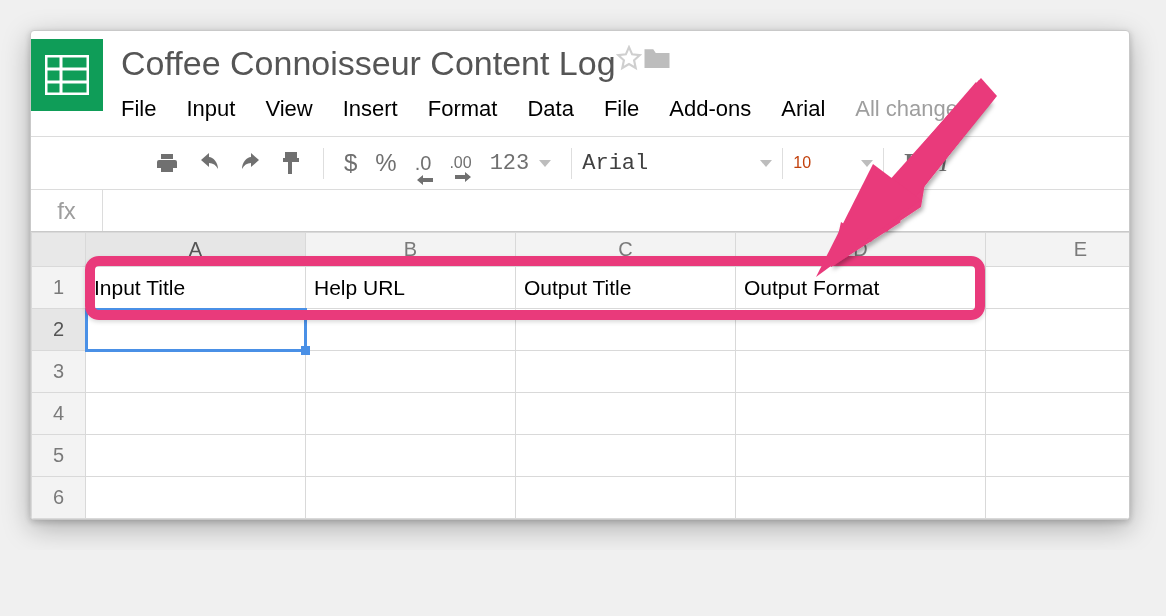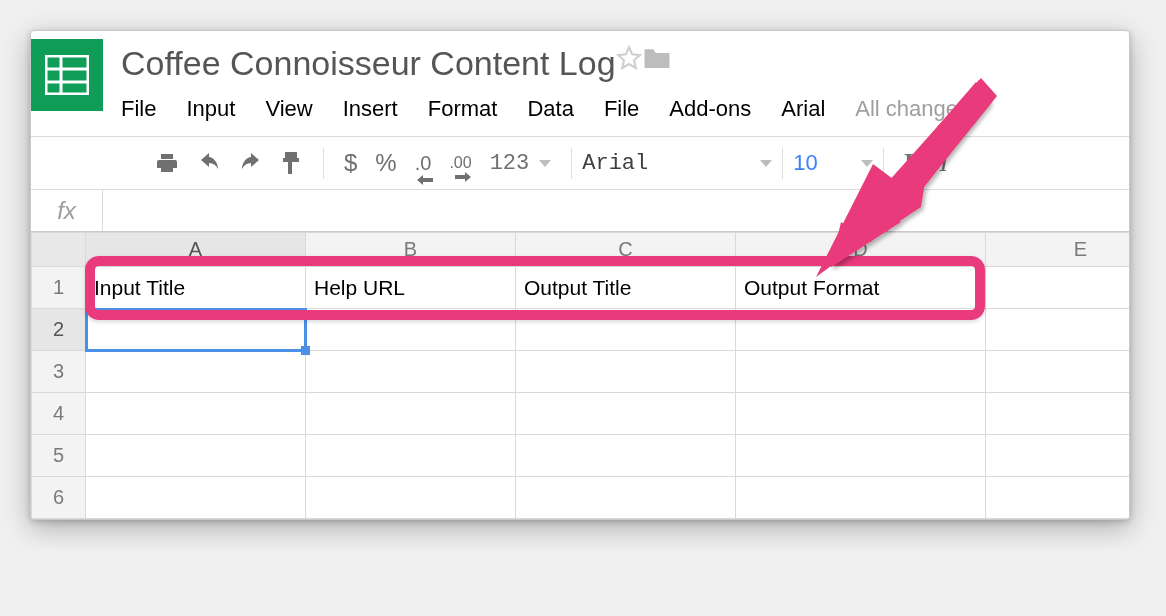--- a/index.html
+++ b/index.html
@@ -78,21 +78,21 @@
   }
   .tri-down {
     width:0;height:0;border-left:6px solid transparent;border-right:6px solid transparent;border-top:7px solid #bdbdbd; margin-left:10px;
   }
   .tb-bold { font-weight:bold; font-family:"Times New Roman",serif; font-size:26px; color:#707070;}
   .tb-italic { font-style:italic; font-family:"Times New Roman",serif; font-size:26px; color:#707070;}
   .fx-row {
     display:flex; align-items:center; height:42px; border-bottom:1px solid #c9c9c9;
   }
   .fx-label {
-    width:72px; text-align:center; font-style:italic; font-size:24px; color:#9e9e9e;
+    width:72px; text-align:center; font-size:24px; color:#9e9e9e;
     border-right:1px solid #dcdcdc; height:100%; display:flex; align-items:center; justify-content:center;
   }
   .fx-input { flex:1; height:100%; }
   
   .grid { position:relative; }
   table.sheet {
     border-collapse: collapse;
     width: 100%;
     table-layout: fixed;
   }
@@ -239,21 +239,21 @@
         <span class="tri-down"></span>
       </span>
     </div>
     <div class="tb-sep"></div>
     <div class="tb-group font-name">
       <span style="color:#404040;font-size:22px;font-family:Liberation Mono, monospace;">Arial</span>
       <span class="tri-down"></span>
     </div>
     <div class="tb-sep"></div>
     <div class="tb-group font-size">
-      <span style="color:#3b82f6;font-size:22px;">10</span>
+      <span style="color:#c2410c;font-size:16px;">10</span>
       <span class="tri-down"></span>
     </div>
     <div class="tb-sep"></div>
     <div class="tb-group">
       <span class="tb-bold">B</span>
       <span class="tb-italic">I</span>
     </div>
   </div>
 
   <div class="fx-row">

